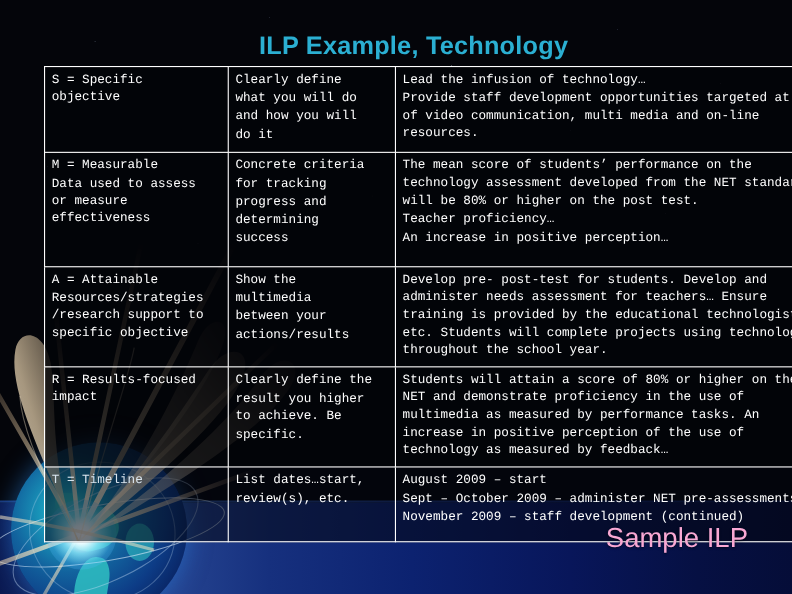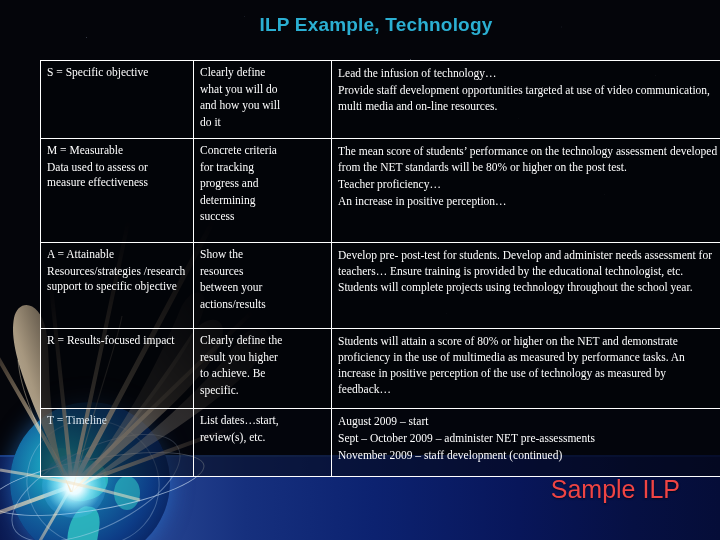--- a/index.html
+++ b/index.html
@@ -157,46 +157,46 @@
     width: 720px;
     height: 540px;
     pointer-events: none;
   }
 
   
   .title {
     position: absolute;
     left: 0;
     right: 0;
-    top: 14px;
+    top: 28px;
     text-align: center;
-    font-size: 19px;
+    font-size: 23px;
     font-weight: bold;
     letter-spacing: .2px;
     color: #2bafd2;
     font-family: "Liberation Sans", sans-serif;
     padding-left: 32px;
   }
 
   
   .ilp-table {
     position: absolute;
     left: 40px;
     top: 60px;
     width: 645px;
     border-collapse: collapse;
     table-layout: fixed;
   }
   .ilp-table td {
     border: 1.4px solid #ffffff;
     vertical-align: top;
-    padding: 4px 6px 5px 6px;
+    padding: 4px 20px 5px 6px;
     color: #ffffff;
     background: rgba(3,4,8,.80);
-    font-family: Liberation Serif, serif;
+    font-family: Liberation Mono, monospace;
   }
   .col-a { width: 140px; }
   .col-b { width: 125px; }
   .col-c { width: 380px; }
 
   .cell-a { font-size: 11.5px; line-height: 15.5px; }
   .cell-b { font-size: 11.5px; line-height: 15.5px; margin-top: 48px; }
   .cell-c { font-size: 11.5px; line-height: 16px; }
 
   .cell-a p, .cell-b p, .cell-c p { margin: 0 0 1px 0; }
@@ -212,21 +212,21 @@
   .r5 td { background: rgba(4,6,14,.55); }
   .r5 .cell-a { color: #d8e4ee; }
 
   
   .sample-ilp {
     position: absolute;
     right: 40px;
     bottom: 36px;
     font-size: 25px;
     font-weight: normal;
-    color: #ef4444;
+    color: #f9a8d4;
     font-family: "Liberation Sans", sans-serif;
     text-shadow: 0 1px 2px rgba(0,0,0,.55);
   }
 </style>
 </head>
 <body>
 
 <div class="slide">
 
   <div class="starfield"></div>
@@ -316,21 +316,21 @@
         </td>
       </tr>
 
       <tr class="r3">
         <td class="col-a cell-a">
           <p>A = Attainable</p>
           <p>Resources/strategies /research support to specific objective</p>
         </td>
         <td class="col-b cell-b">
           <p>Show the</p>
-          <p>resources</p>
+          <p>multimedia</p>
           <p>between your</p>
           <p>actions/results</p>
         </td>
         <td class="col-c cell-c">
           <p>Develop pre- post-test for students.  Develop and administer needs assessment for teachers…  Ensure training is provided by the educational technologist, etc.  Students will complete projects using technology throughout the school year.</p>
         </td>
       </tr>
 
       <tr class="r4">
         <td class="col-a cell-a">

